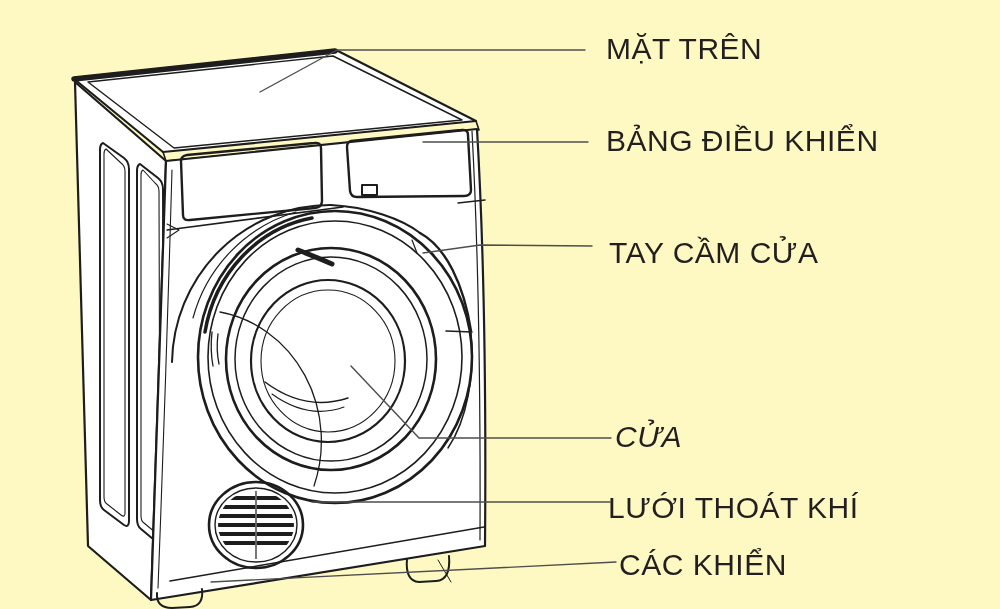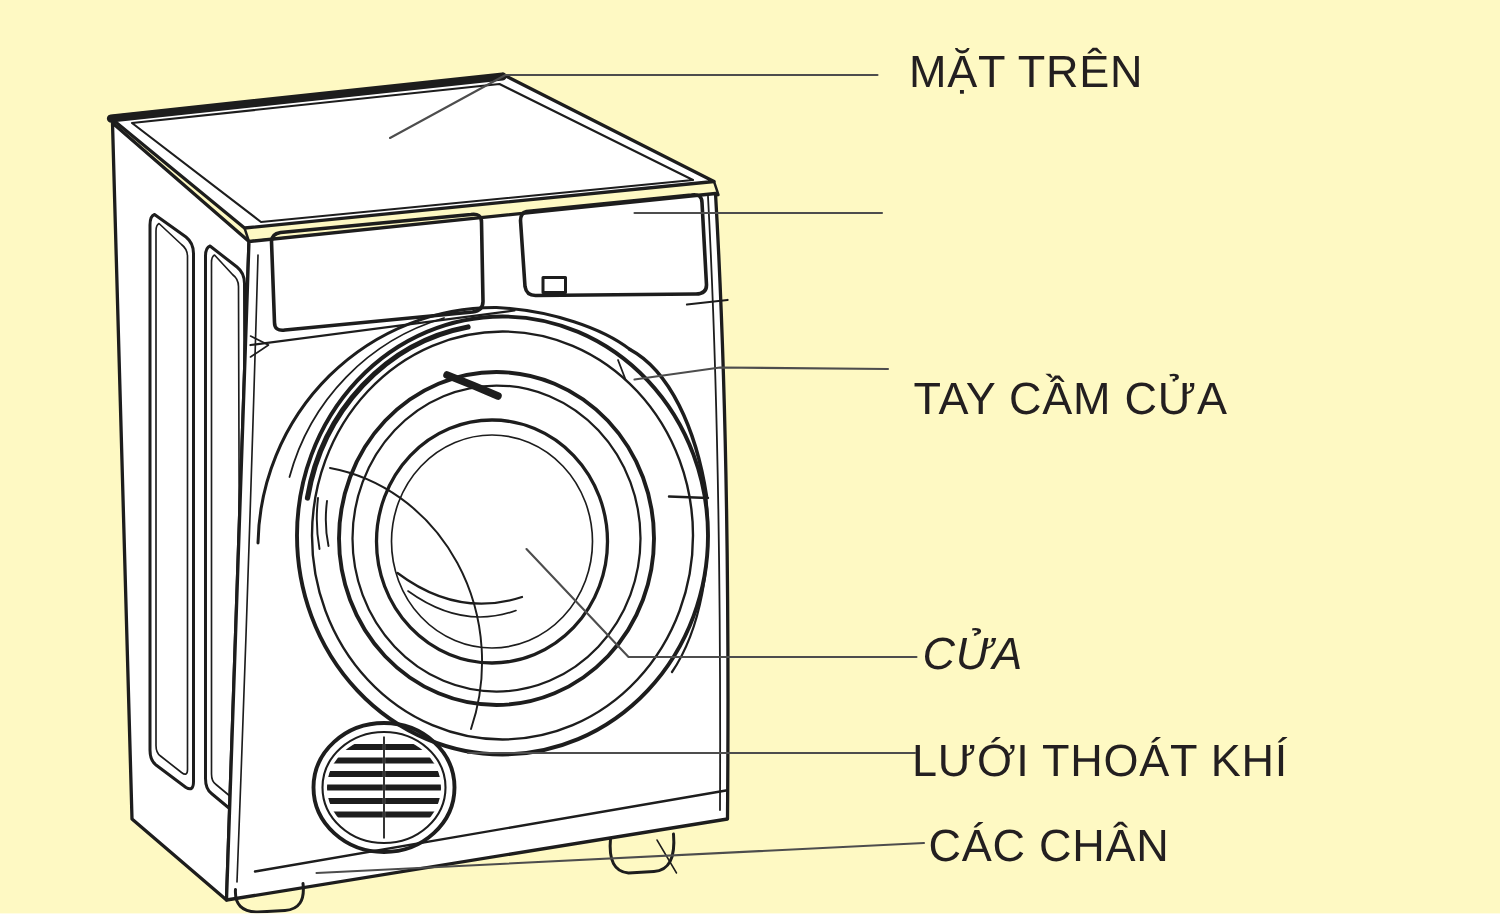--- a/index.html
+++ b/index.html
@@ -132,17 +132,18 @@
         <path d="M423,142 L588,142"></path>
         <path d="M423,253 L480,245 L592,246"></path>
         <path d="M351,366 L419,438 L611,438"></path>
         <path d="M312,502 L610,502"></path>
         <path d="M211,582 L616,562"></path>
       </g>
     </g>
   </svg>
 
   <div class="part-label" style="left:606px;top:34px;">MẶT TRÊN</div>
-  <div class="part-label" style="left:609px;top:252px;">TAY CẦM CỬA</div>
+  <div class="part-label" style="left:606px;top:126px;">BẢNG ĐIỀU KHIỂN</div>
+  <div class="part-label" style="left:609px;top:238px;">TAY CẦM CỬA</div>
   <div class="part-label" style="left:615px;top:422px;font-style:italic;">CỬA</div>
   <div class="part-label" style="left:608px;top:493px;">LƯỚI THOÁT KHÍ</div>
-  <div class="part-label" style="left:619px;top:550px;">CÁC CHÂN</div>
+  <div class="part-label" style="left:619px;top:550px;">CÁC KHIỂN</div>
 </div>
 
 </body></html>

